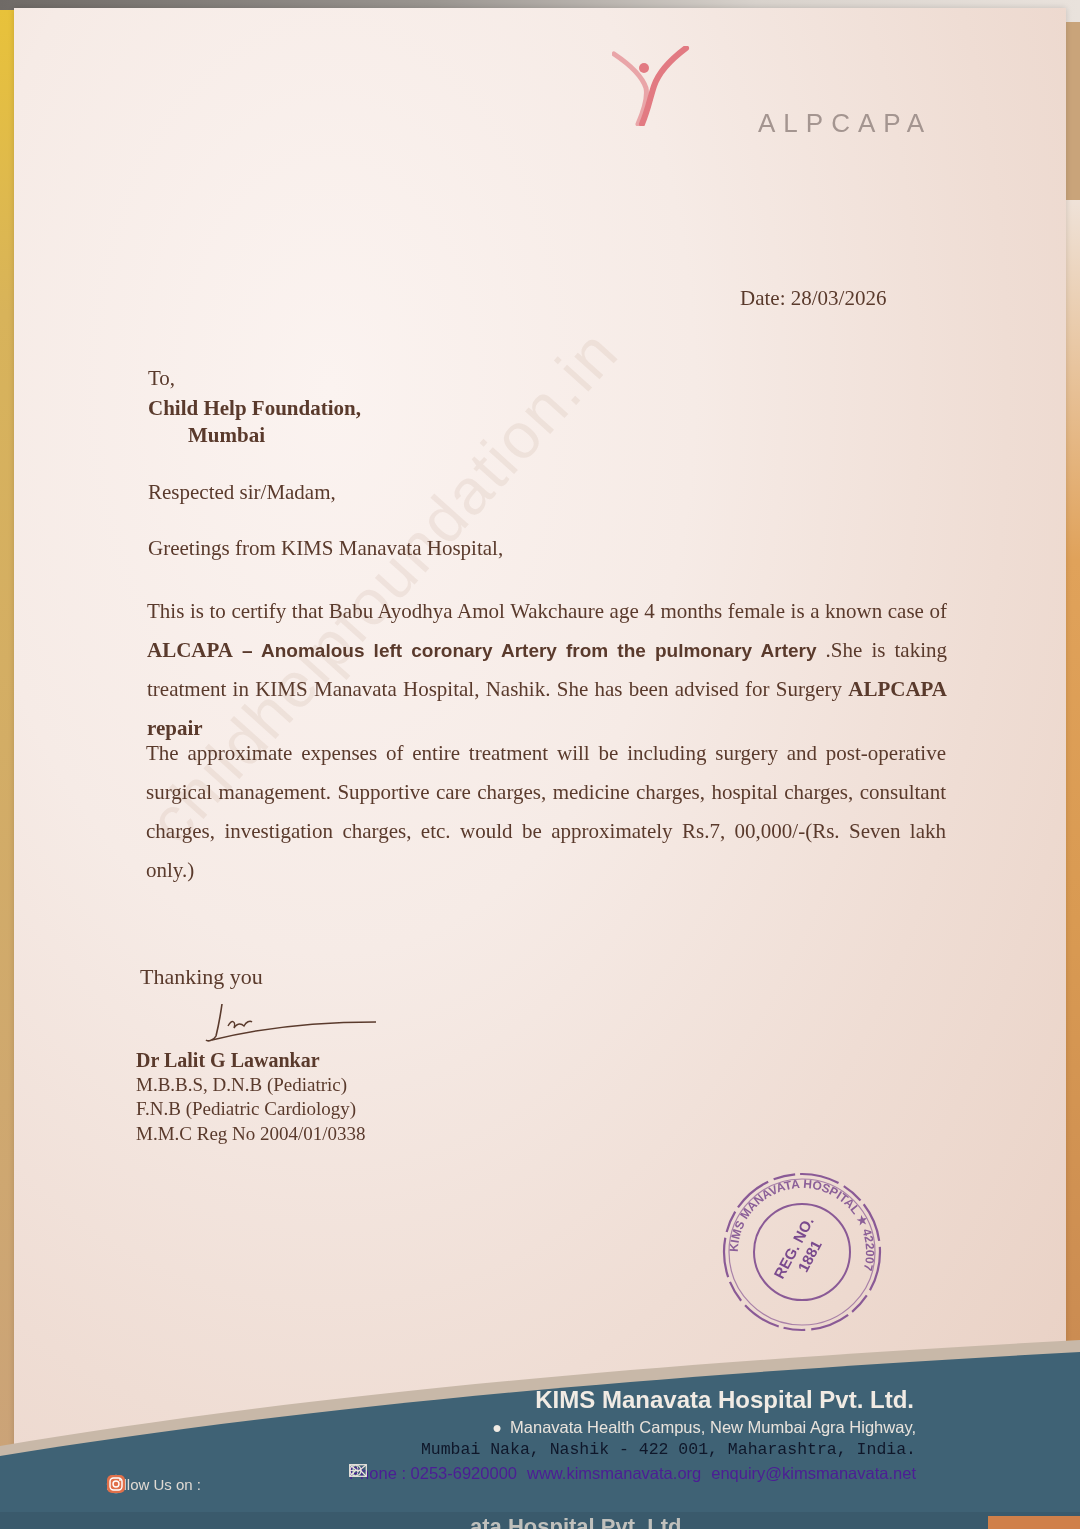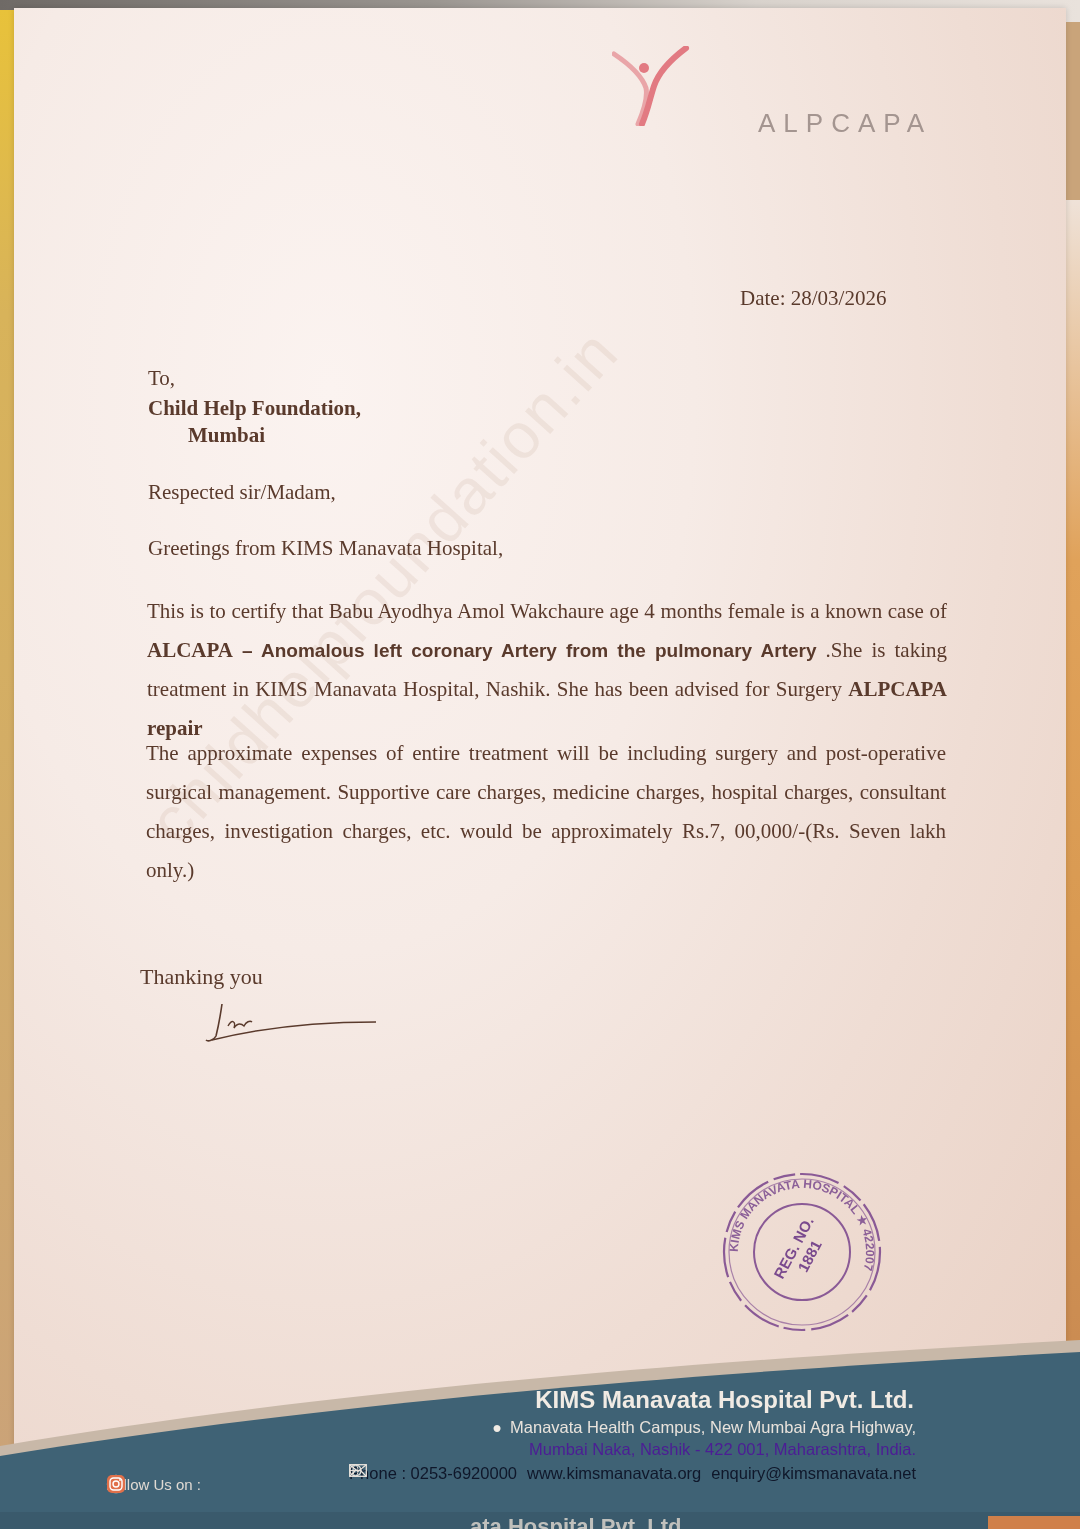--- a/index.html
+++ b/index.html
@@ -81,25 +81,25 @@
     position: absolute; right: 30px; top: 56px;
     font-family: "Liberation Sans", sans-serif; font-weight: bold;
     font-size: 24px; color: #f1ebe4; white-space: nowrap;
   }
   .f-addr1 {
     position: absolute; right: 28px; top: 88px;
     font-family: "Liberation Sans", sans-serif; font-size: 16.5px; color: #e9e3dc; white-space: nowrap;
   }
   .f-addr2 {
     position: absolute; right: 28px; top: 110px;
-    font-family: Liberation Sans, sans-serif; font-size: 16.5px; color: #4c1d95; white-space: nowrap;
+    font-family: Liberation Mono, monospace; font-size: 16.5px; color: #0f172a; white-space: nowrap;
   }
   .f-contact {
     position: absolute; right: 28px; top: 134px;
-    font-family: "Liberation Sans", sans-serif; font-size: 16.5px; color: #0f172a; white-space: nowrap;
+    font-family: "Liberation Sans", sans-serif; font-size: 16.5px; color: #4c1d95; white-space: nowrap;
     display: flex; align-items: center; gap: 5px;
   }
   .f-follow {
     position: absolute; left: 106px; top: 144px;
     font-family: "Liberation Sans", sans-serif; font-size: 15px; color: #e0dad3; white-space: nowrap;
     display: flex; align-items: center; gap: 6px;
   }
   .pin-icon { display: inline-block; margin-right: 8px; color: #f1ebe4; font-size: 16px; }
   .social { display: inline-flex; width: 20px; height: 20px; align-items: center; justify-content: center; }
   .tiny-icon { display: inline-flex; align-items: center; }
@@ -144,20 +144,26 @@
   <div class="para p2" style="left:132px; top:726px;">The approximate expenses of entire treatment will be including surgery and post-operative surgical management. Supportive care charges, medicine charges, hospital charges, consultant charges, investigation charges, etc. would be approximately Rs.7, 00,000/-(Rs. Seven lakh  only.)</div>
 
   <div class="text thanks" style="left:126px; top:956px;">Thanking you</div>
 
   <svg class="signature" viewBox="0 0 180 50" style="left:186px; top:988px;">
     <path d="M22 8 C 20 22, 18 32, 16 40 C 14 44, 8 46, 6 44" stroke="#5a3a2c" stroke-width="1.6" fill="none"></path>
     <path d="M28 30 C 32 22, 36 26, 34 32 C 38 26, 42 28, 44 30 C 46 26, 50 24, 52 26" stroke="#5a3a2c" stroke-width="1.4" fill="none"></path>
     <path d="M12 44 C 60 32, 120 26, 176 26" stroke="#5a3a2c" stroke-width="1.4" fill="none"></path>
   </svg>
 
+  <div class="sig-block" style="left:122px; top:1040px;">
+    <div class="name">Dr Lalit G Lawankar</div>
+    <div>M.B.B.S, D.N.B (Pediatric)</div>
+    <div>F.N.B (Pediatric Cardiology)</div>
+    <div>M.M.C Reg No 2004/01/0338</div>
+  </div>
 
   <svg class="stamp" viewBox="0 0 168 168" style="left:704px; top:1160px;">
     <defs>
       <path id="stampArc" d="M84,84 m-64,0 a64,64 0 1,1 128,0 a64,64 0 1,1 -128,0"></path>
     </defs>
     <circle cx="84" cy="84" r="78" fill="none" stroke="#8a5a96" stroke-width="2.2" stroke-dasharray="40 6 22 5"></circle>
     <circle cx="84" cy="84" r="73" fill="none" stroke="#8a5a96" stroke-width="1.2" opacity="0.7"></circle>
     <circle cx="84" cy="84" r="48" fill="none" stroke="#8a5a96" stroke-width="2"></circle>
     <text font-family="Liberation Sans, sans-serif" font-size="12" font-weight="bold" fill="#7a4a8e" opacity="0.85">
       <textPath href="#stampArc">KIMS MANAVATA HOSPITAL ★ 422007</textPath>

